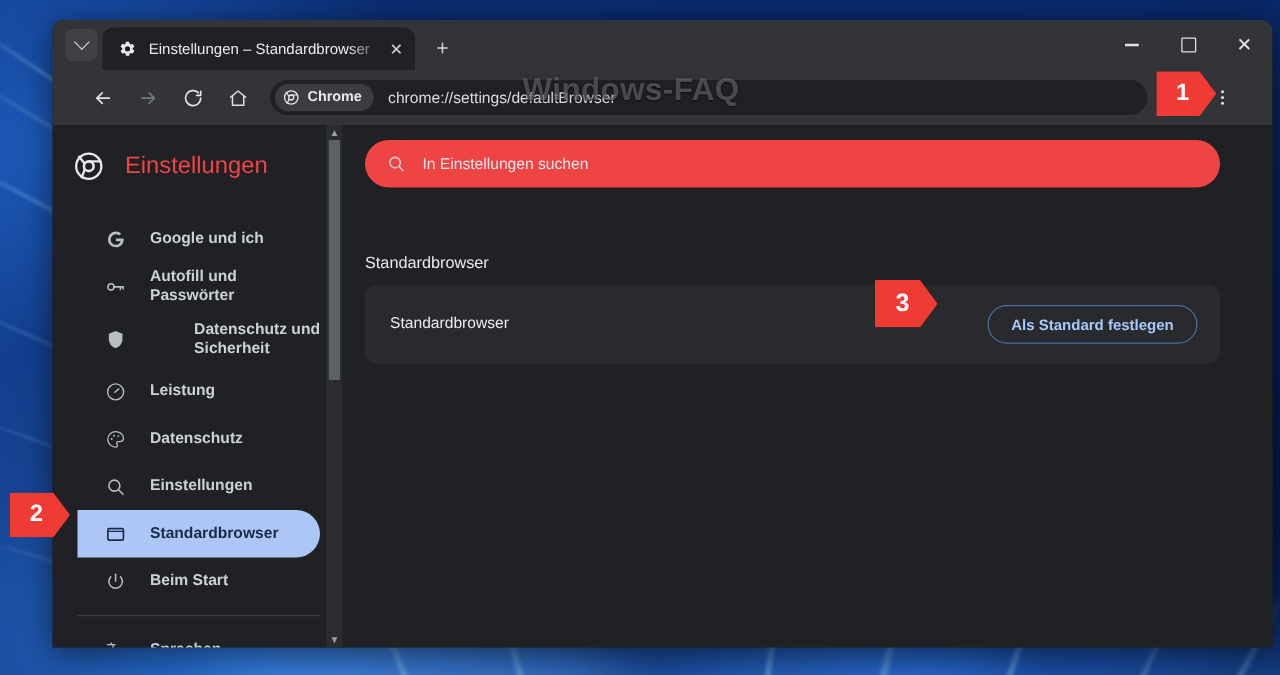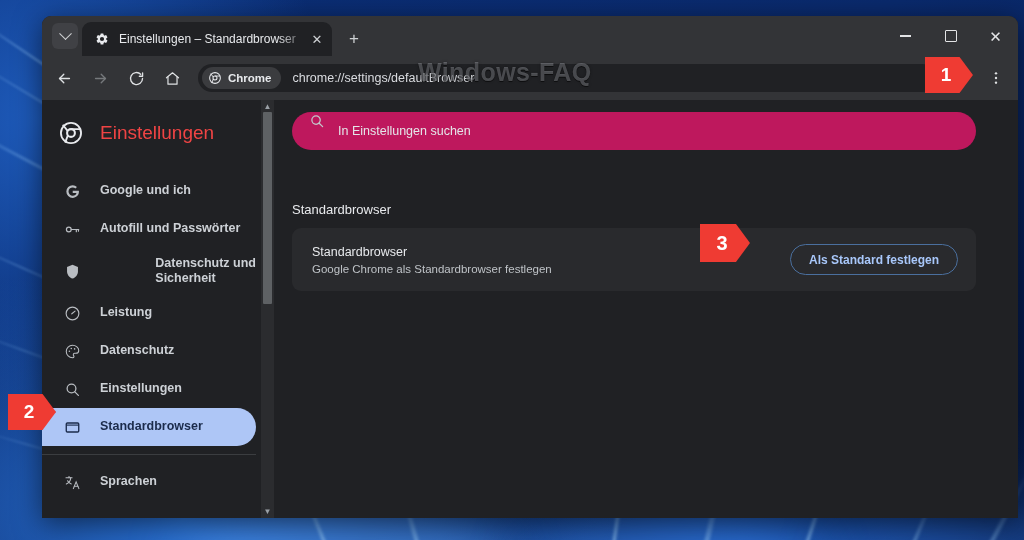--- a/index.html
+++ b/index.html
@@ -162,21 +162,21 @@
   .wc-min i { display:block; width: 11px; height: 1.3px; background: #e3e4e6; }
   .wc-max i { display:block; width: 10px; height: 10px; border: 1.3px solid #e3e4e6; border-radius: 1px;}
   .wc-close { font-size: 15px; line-height: 1; }
 
   
   #toolbar {
     height: 44px;
     background: #333437;
     display: flex;
     align-items: center;
-    padding: 0 4px;
+    padding: 0 22px;
     position: relative;
   }
   .tb-btn {
     width: 30px; height: 30px;
     margin: 0 3px;
     display: flex; align-items: center; justify-content: center;
     border-radius: 50%;
     color: #dfe1e3;
     flex: 0 0 auto;
   }
@@ -259,20 +259,21 @@
     margin-right: 16px;
     flex: 0 0 auto;
   }
   #settings-title {
     font-size: 19px;
     color: #ef4444;
   }
   #nav {
     position: relative;
     margin-top: 10px;
+    padding-left: 20px;
   }
   .nav-item {
     display: flex;
     align-items: center;
     height: 38px;
     padding-left: 20px;
     margin-right: 18px;
     border-radius: 0 19px 19px 0;
     color: #cdd1d6;
   }
@@ -329,23 +330,24 @@
 
   
   #main {
     flex: 1 1 auto;
     position: relative;
     padding-top: 4px;
   }
   #searchbar {
     margin: 8px 42px 0 18px;
     height: 38px;
-    background: #be185d;
+    background: #ef4444;
     border-radius: 19px;
     display: flex;
+    align-items: center;
     padding-left: 16px;
   }
   #search-icon {
     width: 17px; height: 17px;
     margin-right: 13px;
     color: #c3c7cb;
     display: flex; align-items: center; justify-content: center;
     flex: 0 0 auto;
   }
   #search-input {
@@ -618,20 +620,29 @@
         <div class="nav-item selected">
           <span class="nav-icon">
             <svg class="icon-svg" width="17" height="17" viewBox="0 0 24 24" fill="none" stroke="currentColor" stroke-width="1.9">
               <rect x="3.2" y="5.6" width="17.6" height="12.8" rx="1.6"></rect>
               <path d="M3.2 8.6h17.6" stroke-width="1.6"></path>
             </svg>
           </span>
           <span class="nav-label">Standardbrowser</span>
         </div>
 
+        <div class="nav-item">
+          <span class="nav-icon">
+            <svg class="icon-svg" width="17" height="17" viewBox="0 0 24 24" fill="none" stroke="currentColor" stroke-width="1.7" stroke-linecap="round">
+              <path d="M12 3.4v8"></path>
+              <path d="M17.4 6.2a7.6 7.6 0 11-10.8 0"></path>
+            </svg>
+          </span>
+          <span class="nav-label">Beim Start</span>
+        </div>
 
         <div id="nav-divider"></div>
 
         <div class="nav-item">
           <span class="nav-icon">
             <svg class="icon-svg" width="17" height="17" viewBox="0 0 24 24" fill="none" stroke="currentColor" stroke-width="1.5" stroke-linecap="round">
               <path d="M2.8 5.2h8.6"></path>
                 <path d="M7.1 3.4v1.8"></path>
               <path d="M9.4 5.2c0 3.8-2.6 7.4-6.1 8.9"></path>
               <path d="M5 9.6c1.1 2 3 3.6 5.3 4.4"></path>
@@ -661,21 +672,20 @@
           </svg>
         </span>
         <input id="search-input" type="text" placeholder="In Einstellungen suchen" style="">
       </div>
 
       <div id="section-title">Standardbrowser</div>
 
       <div id="card">
         <div id="card-text">
           <div id="card-title">Standardbrowser</div>
-          <div id="card-sub">Google Chrome als Standardbrowser festlegen</div>
         </div>
         <button id="set-default-btn">Als Standard festlegen</button>
       </div>
 
     </div>
   </div>
 </div>
 
 <div class="badge" id="badge-1">1</div>
 <div class="badge" id="badge-2">2</div>

